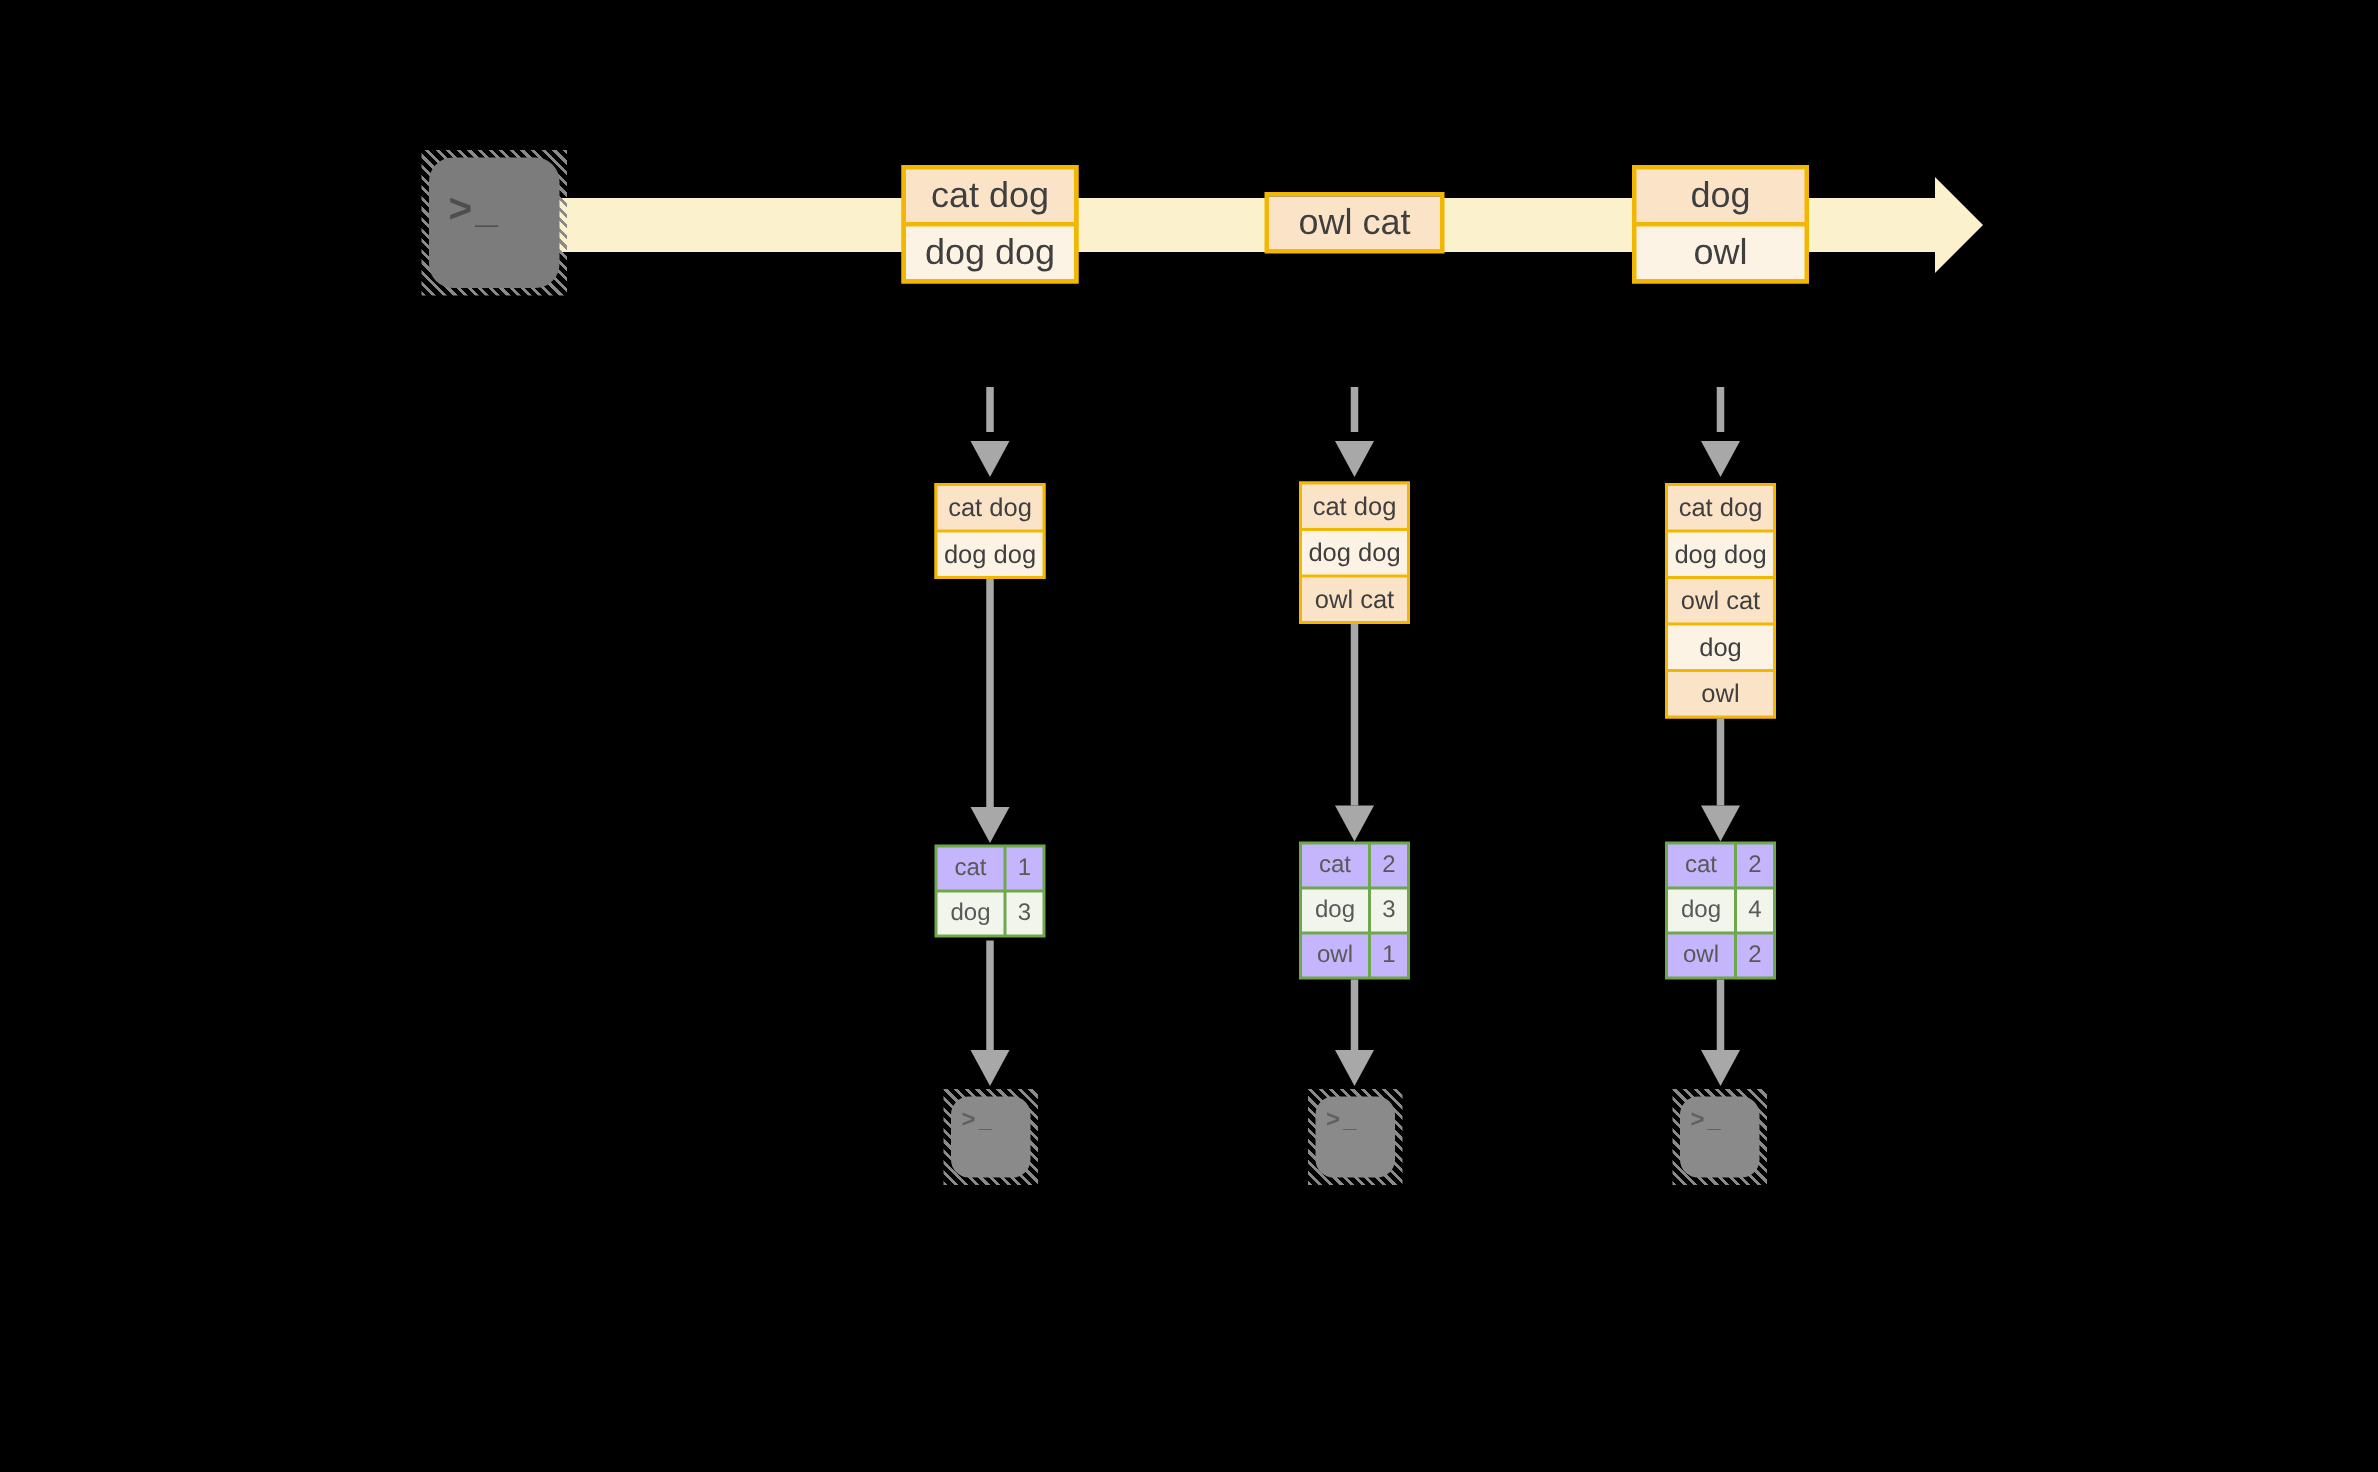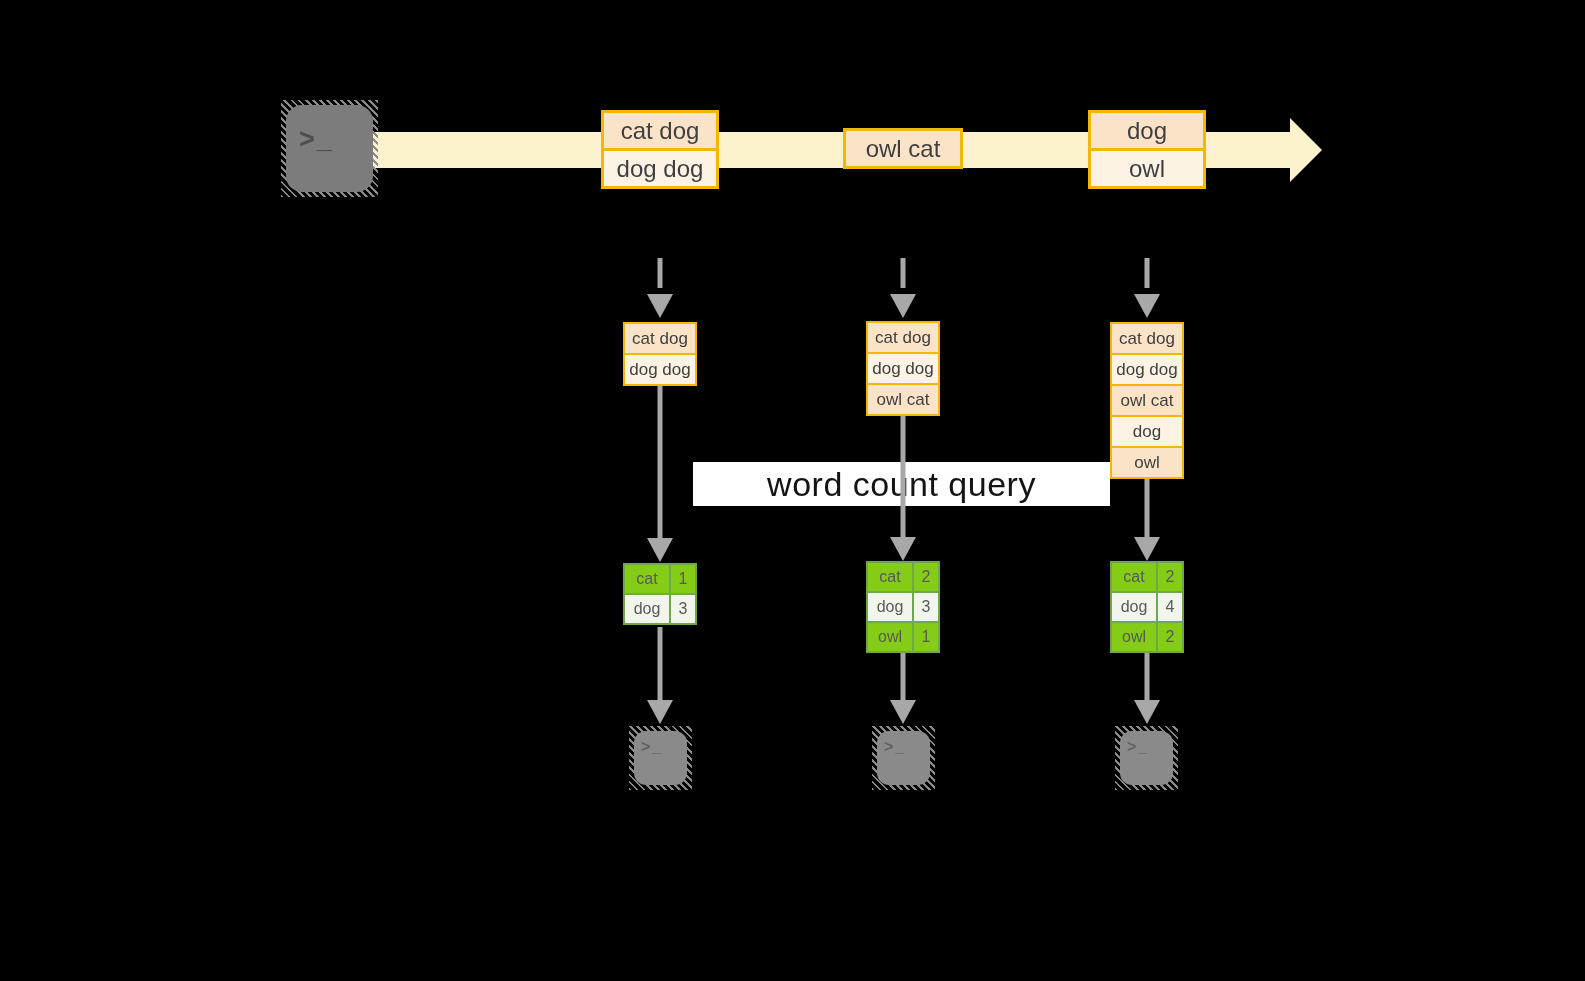--- a/index.html
+++ b/index.html
@@ -22,21 +22,21 @@
   .orow.sm{height:29px;font-size:17px;}
   .fa{background:#fbe3c8;}
   .fb{background:#fdf3e5;}
   .obox.sm{border-width:2px;}
 
   
   .gtable{position:absolute;background:#6fa84c;padding:2px;display:grid;
           grid-template-columns:44px 24px;gap:2px;z-index:2;}
   .gcell{display:flex;align-items:center;justify-content:center;height:28px;
          font-size:16px;color:#595959;}
-  .ga{background:#84cc16;text-align:right;}
+  .ga{background:#c4b5fd;text-align:right;}
   .gb{background:#f2f5ec;}
 
   
   .aline,.adash{position:absolute;width:5px;background:#a8a8a8;transform:translateX(-50%);z-index:3;}
   .ahead{position:absolute;width:0;height:0;transform:translateX(-50%);z-index:3;
          border-left:13px solid transparent;border-right:13px solid transparent;
          border-top:24px solid #a8a8a8;}
 
   
   .banner{position:absolute;left:693px;top:462px;width:417px;height:44px;background:#ffffff;
@@ -94,21 +94,20 @@
     <div class="orow sm fa">owl cat</div>
   </div>
   <div class="obox sm" style="left:1110px;top:322px;width:74px">
     <div class="orow sm fa">cat dog</div>
     <div class="orow sm fb">dog dog</div>
     <div class="orow sm fa">owl cat</div>
     <div class="orow sm fb">dog</div>
     <div class="orow sm fa">owl</div>
   </div>
 
-  <div class="banner">word count query</div>
 
   <div class="aline" style="left:660px;top:386px;height:152px"></div>
   <div class="ahead" style="left:660px;top:538px"></div>
   <div class="aline" style="left:903px;top:416px;height:121px"></div>
   <div class="ahead" style="left:903px;top:537px"></div>
   <div class="aline" style="left:1147px;top:479px;height:58px"></div>
   <div class="ahead" style="left:1147px;top:537px"></div>
 
   <div class="gtable" style="left:623px;top:563px">
     <div class="gcell ga">cat</div>

